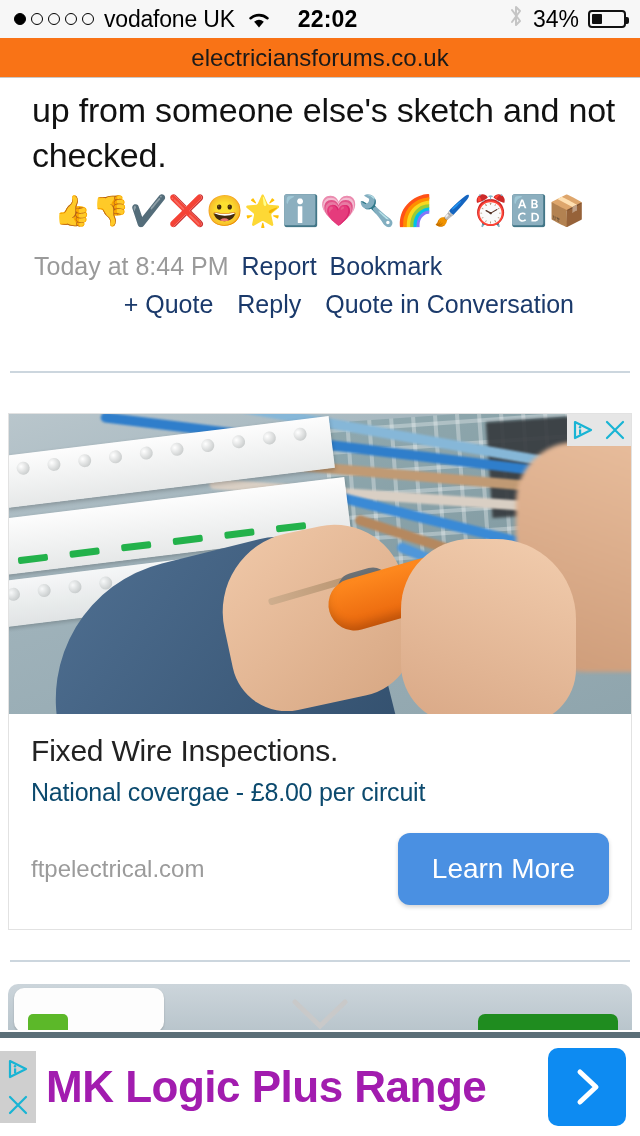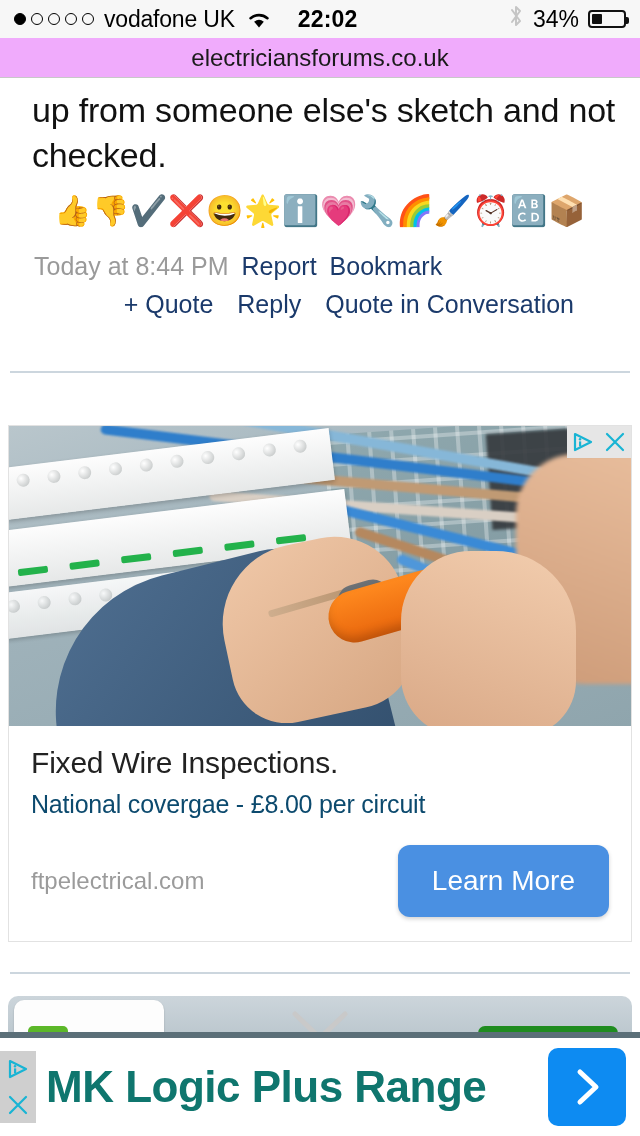--- a/index.html
+++ b/index.html
@@ -33,21 +33,21 @@
     position:relative; display:flex; align-items:center; padding:2px;
   }
   .batt:after {
     content:''; position:absolute; right:-5px; top:5px;
     width:3px; height:7px; background:#111; border-radius:0 2px 2px 0;
   }
   .batt-fill { height:100%; background:#111; border-radius:1px; }
 
   
   .urlbar {
-    height:40px; background:#f0abfc;
+    height:40px; background:#f97316;
     display:flex; align-items:center; justify-content:center;
     border-bottom:1px solid #c8c8c8;
     font-size:24px; color:#1a1a1a;
   }
 
   
   .content { padding:0; background:#fff; position:relative; height:1058px; }
 
   .post-text {
     font-size:34px; line-height:1.33; color:#111;
@@ -74,21 +74,21 @@
   .meta-time { color:#9a9a9a; }
   .meta-link { color:#1b3a6b; }
 
   .divider {
     height:2px; background:#ccd6de;
     margin:52px 10px 0 10px;
   }
 
   
   .adcard {
-    margin:52px 8px 0 8px;
+    margin:40px 8px 0 8px;
     border:1px solid #e2e2e2;
     background:#fff;
     position:relative;
   }
   .ad-image {
     height:300px; width:100%; position:relative; overflow:hidden;
     background:linear-gradient(160deg,#b9c6cc 0%,#9fb2ba 40%,#8fa5ad 100%);
   }
   
   .ad-image .breaker-bank {
@@ -213,21 +213,21 @@
     position:absolute; left:0; bottom:0; width:640px; height:104px;
     background:#fff; border-top:6px solid #5b6f78;
     display:flex; align-items:center;
   }
   .bb-icons { display:flex; flex-direction:column; width:36px; }
   .bb-icon {
     width:36px; height:36px; background:#cfcfcf;
     display:flex; align-items:center; justify-content:center;
   }
   .bb-text {
-    flex:1; font-size:44px; font-weight:700; color:#0f766e;
+    flex:1; font-size:44px; font-weight:700; color:#a21caf;
     letter-spacing:-0.5px; padding-left:10px;
   }
   .bb-cta {
     width:78px; height:78px; background:#0d8bf2; border-radius:10px;
     margin-right:14px; display:flex; align-items:center; justify-content:center;
   }
 </style>
 </head>
 <body>
 

